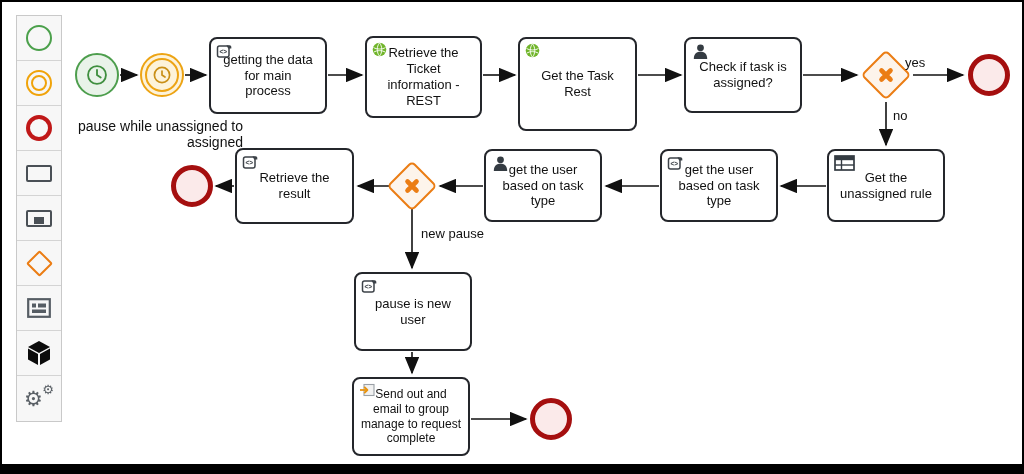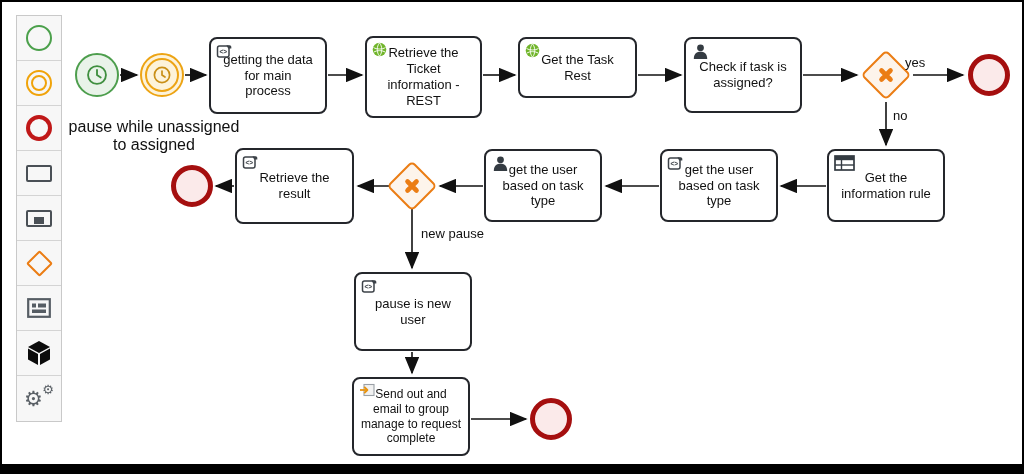--- a/index.html
+++ b/index.html
@@ -29,21 +29,21 @@
   .node-icon{position:absolute;top:4px;left:5px;}
   .event{position:absolute;border-radius:50%;box-sizing:border-box;display:flex;align-items:center;justify-content:center;cursor:pointer;}
   .ev-start{width:44px;height:44px;border:2px solid #4d9e4d;background:#e9f3e9;color:#3f8f3f;}
   .ev-inter{width:44px;height:44px;border:2px solid #eda414;background:#fdf3da;color:#c98f17;position:absolute;}
   .inter-ring{position:absolute;left:3px;top:3px;right:3px;bottom:3px;border:2px solid #eda414;border-radius:50%;}
   .ev-end{width:42px;height:42px;border:5px solid #a50f0f;background:#fbeaea;}
   .gateway{position:absolute;width:36px;height:36px;border:2px solid #eb7d14;background:#fdf4eb;border-radius:5px;
            box-sizing:border-box;transform:rotate(45deg);display:flex;align-items:center;justify-content:center;cursor:pointer;}
   .gw-x{transform:rotate(-45deg);display:flex;}
   .flow-label{position:absolute;font-size:13px;white-space:nowrap;cursor:text;}
-  .note{position:absolute;font-size:16px;text-align:center;cursor:text;}
+  .note{position:absolute;font-size:14px;text-align:right;cursor:text;}
   #connections{position:absolute;left:0;top:0;pointer-events:none;}
 </style>
 </head>
 <body>
 
 <div id="frame">
 
   <div id="palette">
     <div class="p-cell">
       <span class="p-circle p-green"></span>
@@ -164,21 +164,21 @@
   <div class="task" style="left:363px;top:34px;width:117px;height:82px">
     <span class="node-icon">
       <svg width="15" height="15" viewBox="0 0 15 15">
         <circle cx="7.5" cy="7.5" r="6.8" fill="#71b52b"></circle>
         <path d="M1.5 5.5 C4.5 7.5 10.5 7.5 13.5 5.5 M1.8 10 C4.8 8.2 10.2 8.2 13.2 10 M7.5 0.8 C4.5 4.5 4.5 10.5 7.5 14.2 M7.5 0.8 C10.5 4.5 10.5 10.5 7.5 14.2" stroke="#fff" stroke-width="0.9" fill="none"></path>
       </svg>
     </span>
     <span>Retrieve the Ticket information -REST</span>
   </div>
 
-  <div class="task" style="left:516px;top:35px;width:119px;height:61px">
+  <div class="task" style="left:516px;top:35px;width:119px;height:94px">
     <span class="node-icon">
       <svg width="15" height="15" viewBox="0 0 15 15">
         <circle cx="7.5" cy="7.5" r="6.8" fill="#71b52b"></circle>
         <path d="M1.5 5.5 C4.5 7.5 10.5 7.5 13.5 5.5 M1.8 10 C4.8 8.2 10.2 8.2 13.2 10 M7.5 0.8 C4.5 4.5 4.5 10.5 7.5 14.2 M7.5 0.8 C10.5 4.5 10.5 10.5 7.5 14.2" stroke="#fff" stroke-width="0.9" fill="none"></path>
       </svg>
     </span>
     <span>Get the Task Rest</span>
   </div>
 
   <div class="task" style="left:682px;top:35px;width:118px;height:76px">
@@ -193,21 +193,21 @@
 
   <div class="task" style="left:825px;top:147px;width:118px;height:73px">
     <span class="node-icon">
       <svg width="21" height="16" viewBox="0 0 21 16">
         <rect x="1" y="1" width="19" height="14" fill="#fff" stroke="#343b42" stroke-width="1.7"></rect>
         <rect x="1" y="1" width="19" height="4.2" fill="#343b42"></rect>
         <line x1="7.5" y1="5" x2="7.5" y2="15" stroke="#343b42" stroke-width="1.4"></line>
         <line x1="1" y1="10" x2="20" y2="10" stroke="#343b42" stroke-width="1.4"></line>
       </svg>
     </span>
-    <span>Get the information rule</span>
+    <span>Get the unassigned rule</span>
   </div>
 
   <div class="task" style="left:658px;top:147px;width:118px;height:73px">
     <span class="node-icon">
       <svg width="17" height="17" viewBox="0 0 17 17">
         <rect x="1.5" y="3" width="11.5" height="11" rx="2" fill="#fff" stroke="#3c4248" stroke-width="1.5"></rect>
         <path d="M10.5 2.2 h3.2 a1.6 1.6 0 0 1 1.6 1.6 v1.6 h-3.2 z" fill="#3c4248"></path>
         <text x="7.2" y="10.6" font-size="6.5" font-weight="bold" text-anchor="middle" fill="#3c4248">&lt;&gt;</text>
       </svg>
     </span>

